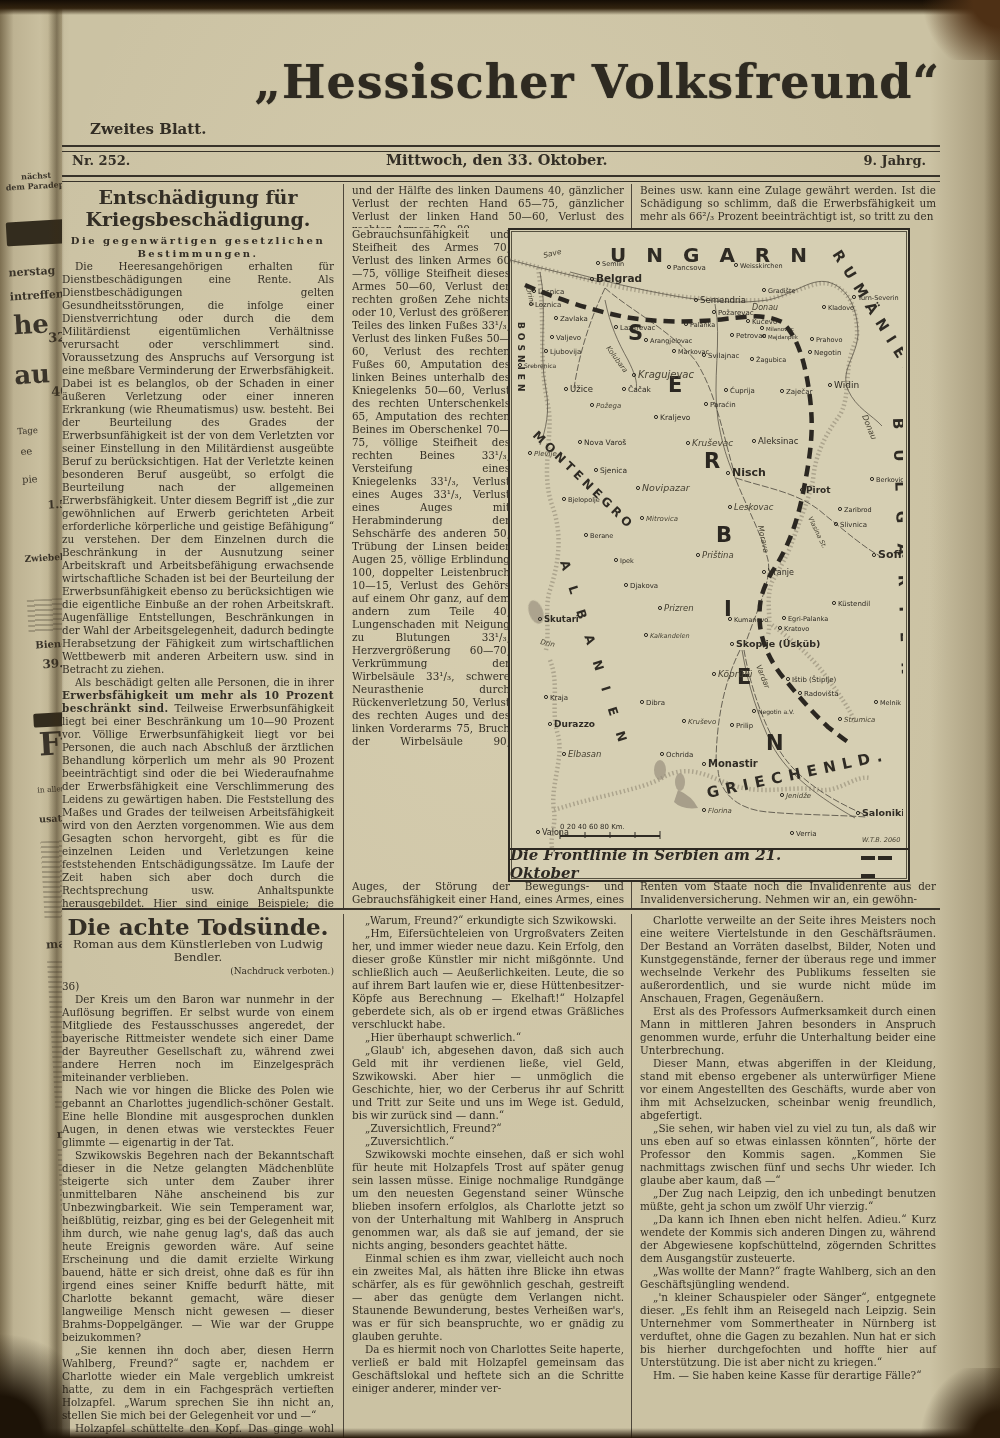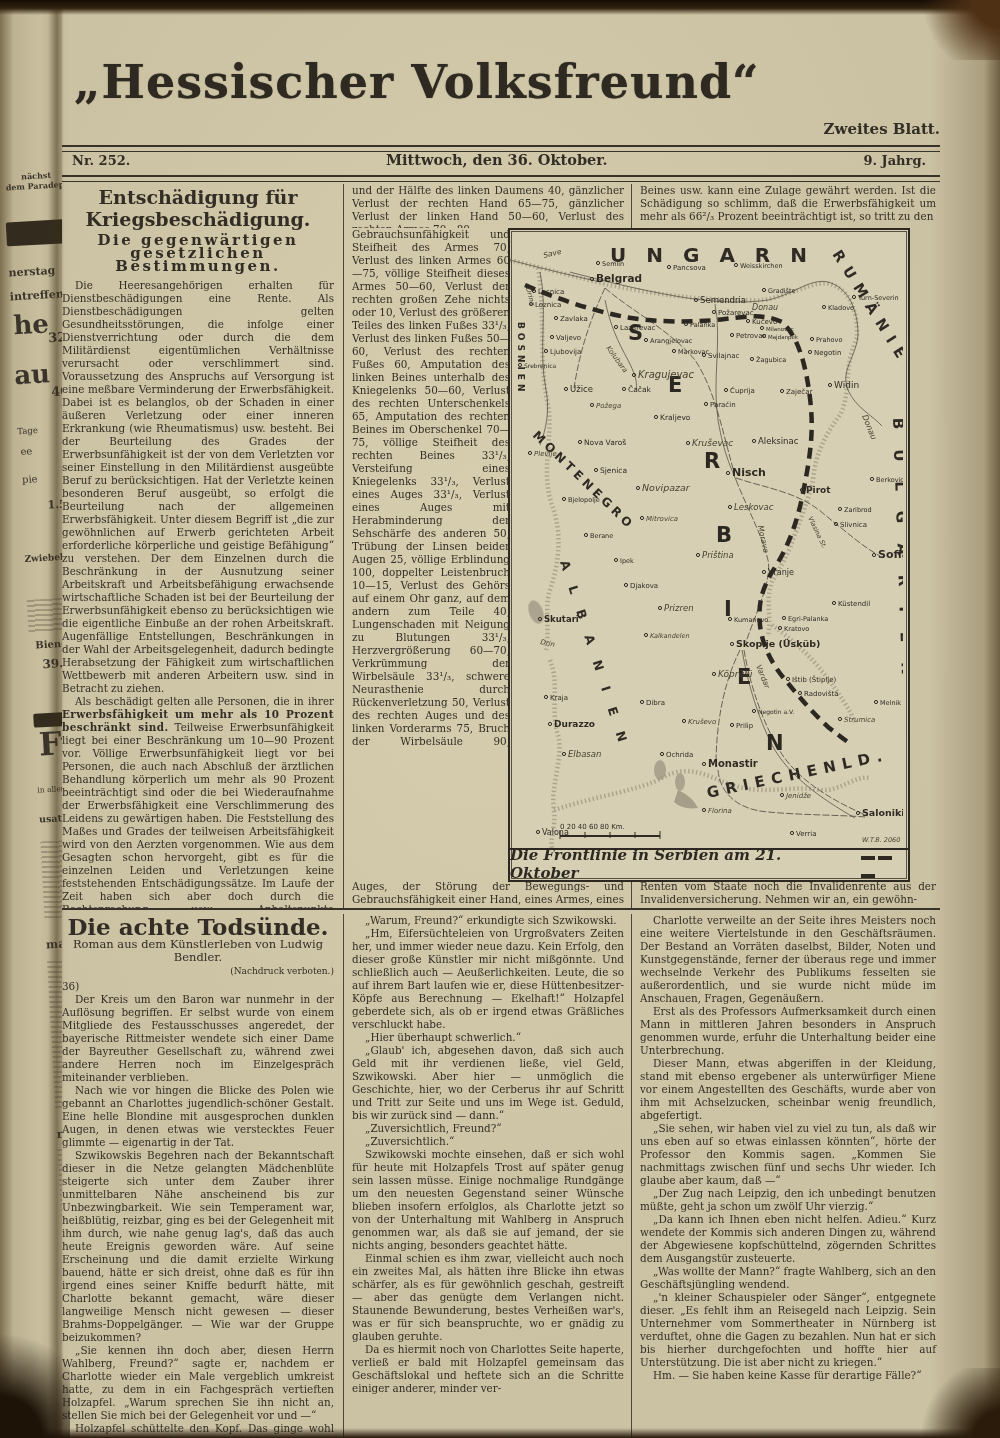--- a/index.html
+++ b/index.html
@@ -50,43 +50,43 @@
   .f18{top:938px;left:0px;font-size:11.5px;font-weight:bold;}
   .f19{top:1128px;left:0px;font-size:11.5px;font-weight:bold;}
   .band{position:absolute;left:0;width:70px;background:#332c1e;border-radius:2px;}
   .band1{top:222px;height:24px;}
   .band2{top:714px;height:14px;}
   .bars{position:absolute;left:0;width:60px;opacity:.55;
     background:repeating-linear-gradient(#7e755f 0 2px,rgba(0,0,0,0) 2px 5px);}
   .bars1{top:842px;height:78px;} .bars2{top:962px;height:150px;} .bars3{top:1150px;height:110px;} .bars4{top:600px;height:34px;}
   
   .sheet{position:absolute;left:62px;top:15px;width:878px;z-index:10;}
-  .masthead{position:absolute;top:40px;left:12px;width:100%;text-align:left;
+  .masthead{position:absolute;top:40px;left:0;width:100%;text-align:right;
     font-size:46px;font-weight:bold;letter-spacing:1px;color:#2e2a21;
     text-shadow:0 0 1px rgba(46,42,33,.6);}
-  .edition{position:absolute;top:105px;left:0;width:100%;text-align:right;font-size:15px;font-weight:bold;}
+  .edition{position:absolute;top:105px;left:0;width:100%;text-align:left;font-size:15px;font-weight:bold;padding-left:28px;}
   .drule{position:absolute;left:0;width:100%;height:4px;border-top:2.5px solid #38332a;border-bottom:1.5px solid #38332a;}
   .r1{top:130px;} .r2{top:160px;}
   .issueline{position:absolute;top:136px;left:0;width:100%;display:flex;justify-content:space-between;align-items:baseline;}
   .issueline .no{font-size:13px;font-weight:bold;padding-left:10px;}
   .issueline .date{font-size:14.5px;font-weight:bold;}
   .issueline .vol{font-size:13px;font-weight:bold;padding-right:14px;}
   
   .upper{position:absolute;top:169px;left:0;width:878px;height:724px;overflow:hidden;}
   .lower{position:absolute;top:899px;left:0;width:878px;height:524px;overflow:hidden;}
   .vr{position:absolute;top:0;width:1px;height:100%;background:#4d463a;}
   .vr1{left:281px;} .vr2{left:569px;}
   .midrule{position:absolute;top:893px;left:0;width:878px;height:2px;background:#38332a;}
   .col{position:absolute;top:0;}
   .c1{left:0;width:272px;} .c2{left:290px;width:272px;} .c3{left:578px;width:296px;}
   .body-text{font-size:10.4px;line-height:13px;text-align:justify;}
   .body-text p{margin:0;text-indent:13px;}
   .body-text p.noind{text-indent:0;}
   .a1-title{font-size:19px;font-weight:bold;text-align:center;margin:2px 0 4px;line-height:22px;}
-  .a1-sub{font-size:15px;font-weight:bold;text-align:center;letter-spacing:2.5px;margin-bottom:6px;}
+  .a1-sub{font-size:10px;font-weight:bold;text-align:center;letter-spacing:2.5px;margin-bottom:0;}
   .boldspan{font-weight:bold;letter-spacing:.4px;}
   .narrowwrap{width:158px;height:522px;overflow:hidden;}
   .c2top{height:44px;overflow:hidden;}
   .c2bottom{position:absolute;top:696px;left:0;width:272px;height:28px;overflow:hidden;}
   .c3top{height:46px;overflow:hidden;}
   .c3bottom{position:absolute;top:696px;left:0;width:296px;height:28px;overflow:hidden;}
   
   .map{position:absolute;left:446px;top:44px;width:398px;height:650px;z-index:12;
     background:#d6cfb3;border:2.5px solid #2d2922;box-shadow:inset 0 0 0 1px #d6cfb3, inset 0 0 0 2px #55503f;}
   .map svg{display:block;}
@@ -142,21 +142,21 @@
     </div>
   </div>
   <div class="gutter"></div>
 
   <div class="sheet">
     <div class="masthead">„Hessischer Volksfreund“</div>
     <div class="edition">Zweites Blatt.</div>
     <div class="drule r1"></div>
     <div class="issueline">
       <span class="no">Nr. 252.</span>
-      <span class="date">Mittwoch, den 36. Oktober.</span>
+      <span class="date">Mittwoch, den 33. Oktober.</span>
       <span class="vol">9. Jahrg.</span>
     </div>
     <div class="drule r2"></div>
 
     <div class="upper">
       <div class="vr vr1"></div>
       <div class="vr vr2"></div>
 
       <div class="col c1 body-text">
         <div class="a1-title">Entschädigung für Kriegsbeschädigung.</div>

